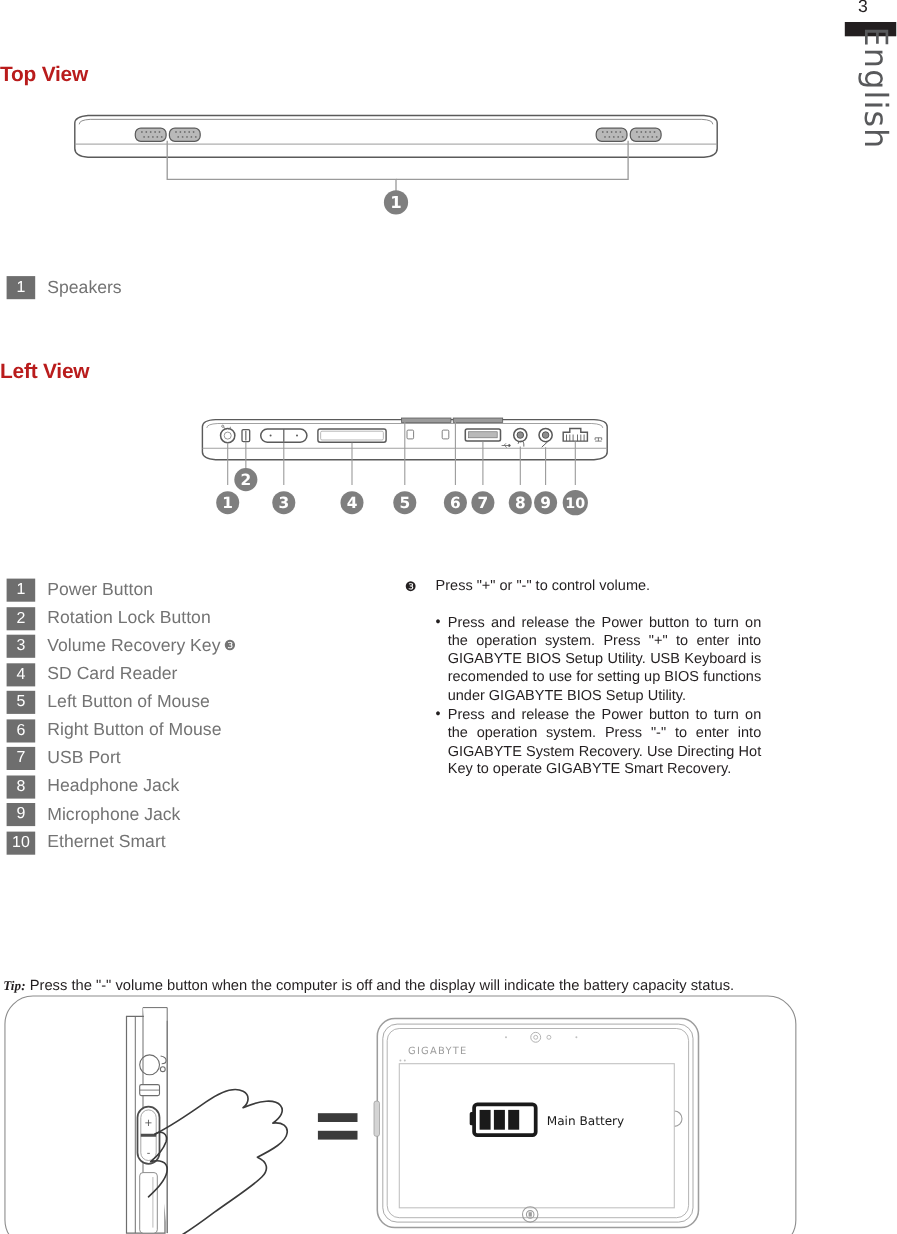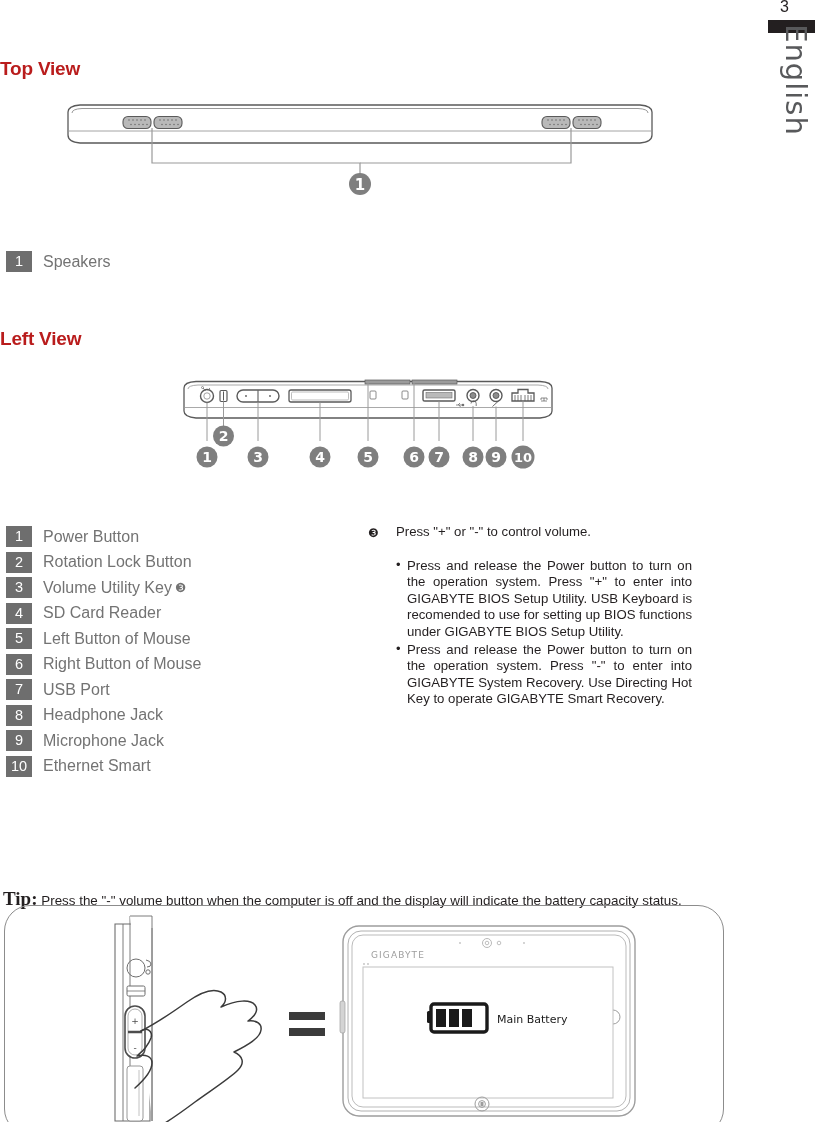--- a/index.html
+++ b/index.html
@@ -84,21 +84,21 @@
   .note-bullets li::before{
     content:"\2022";position:absolute;left:0;top:-1px;font-size:13px;
   }
 
   
   .tip{
     position:absolute;left:3px;top:888px;width:800px;
     font-size:13.4px;color:#231f20;white-space:nowrap;
   }
   .tip b{
-    font-weight:bold;font-size:19px;
+    font-style:italic;font-weight:bold;font-size:12px;
     font-family:"Liberation Serif", serif;
   }
 
   
   .illustration{
     position:absolute;left:4px;top:905px;width:720px;height:230px;
     border:1.4px solid #8c8c8c;border-radius:26px;
     box-sizing:border-box;
     overflow:hidden;
   }
@@ -294,21 +294,21 @@
     <div class="legend-row">
       <span class="legend-num">1</span>
       <span class="legend-label">Power Button</span>
     </div>
     <div class="legend-row">
       <span class="legend-num">2</span>
       <span class="legend-label">Rotation Lock Button</span>
     </div>
     <div class="legend-row">
       <span class="legend-num">3</span>
-      <span class="legend-label"><span>Volume Utility Key</span><span class="ftn">❸</span></span>
+      <span class="legend-label"><span>Volume Recovery Key</span><span class="ftn">❸</span></span>
     </div>
     <div class="legend-row">
       <span class="legend-num">4</span>
       <span class="legend-label">SD Card Reader</span>
     </div>
     <div class="legend-row">
       <span class="legend-num">5</span>
       <span class="legend-label">Left Button of Mouse</span>
     </div>
     <div class="legend-row">

